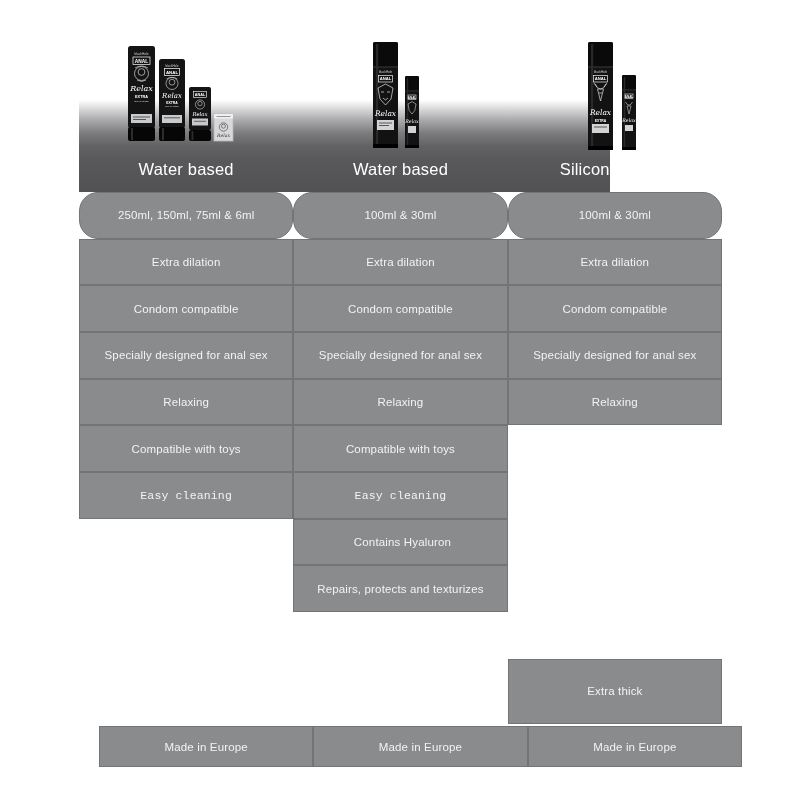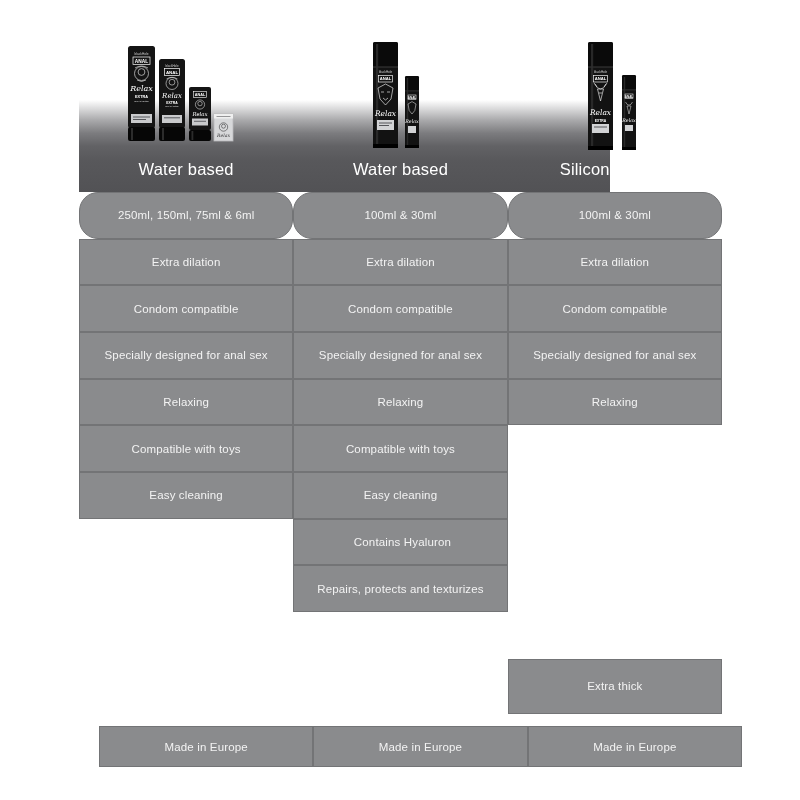--- a/index.html
+++ b/index.html
@@ -27,23 +27,23 @@
   .cell{
     position:absolute;box-sizing:border-box;
     width:214.3px;height:46.7px;
     background:#8a8b8d;border:1.5px solid #737476;
     display:flex;align-items:center;justify-content:center;
     color:#f3f3f3;font-size:11.5px;letter-spacing:.15px;text-align:center;
     padding:2px 8px;
   }
   .c0{left:79px;} .c1{left:293.3px;} .c2{left:507.7px;}
   .r0{top:192px;border-radius:19px;} .r1{top:238.7px;} .r2{top:285.3px;} .r3{top:332px;}
-  .r4{top:378.7px;} .r5{top:425.3px;} .r6{top:472px;} .r7{top:518.7px;padding-left:12px;}
+  .r4{top:378.7px;} .r5{top:425.3px;} .r6{top:472px;font-family:Liberation Mono, monospace;} .r7{top:518.7px;padding-left:12px;}
   .r8{top:565.3px;} .r9{top:612px;}
-  .r10{top:658.7px;height:55px;}
+  .r10{top:658.7px;height:65px;}
   .r11{top:726px;height:41px;margin-left:20px;}
   text{font-family:"Liberation Sans","DejaVu Sans",sans-serif;}
   .script{font-family:"DejaVu Serif","Liberation Serif",serif;font-style:italic;}
 </style>
 </head>
 <body>
 
 <div class="stage">
 
   <div class="band">

